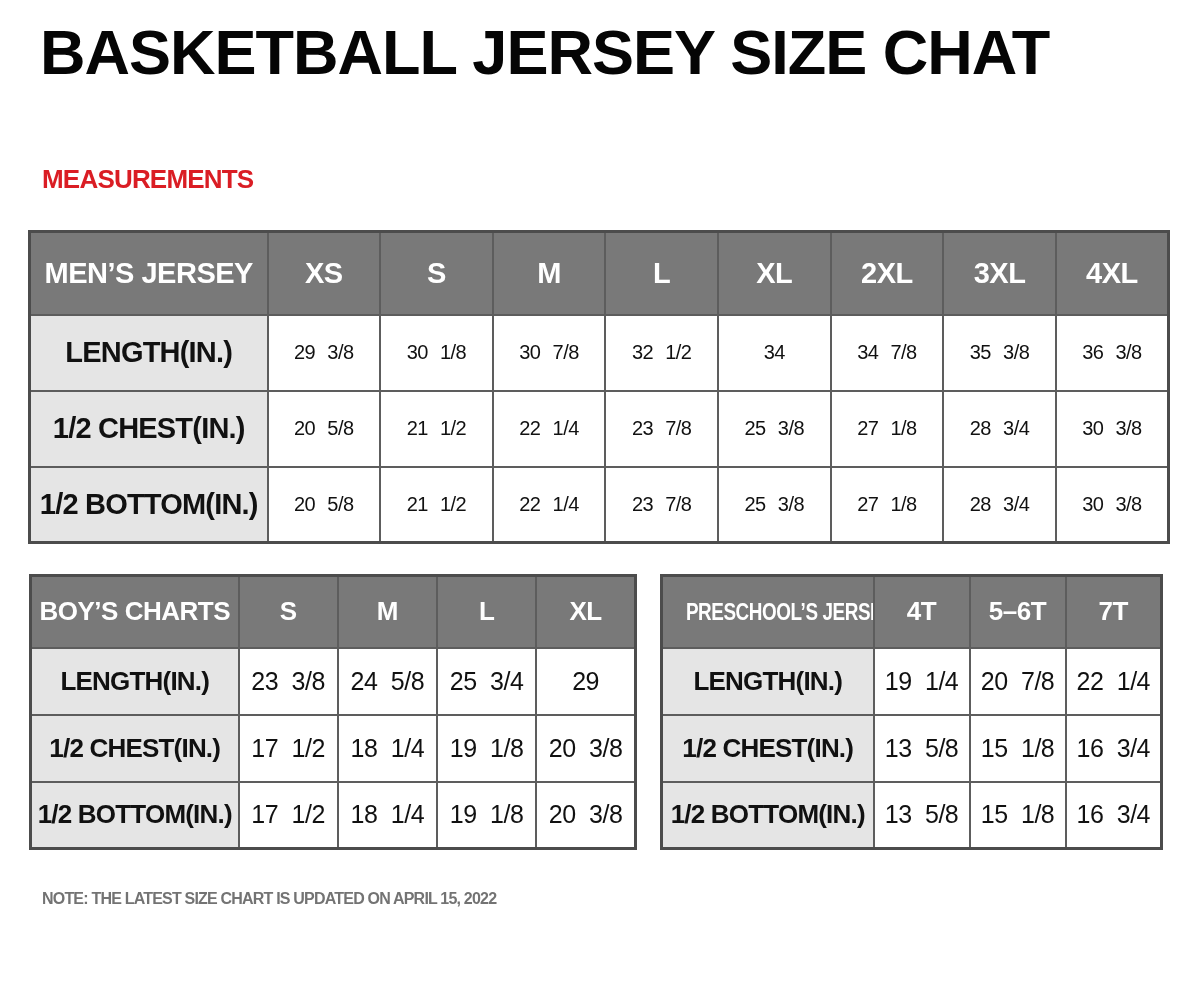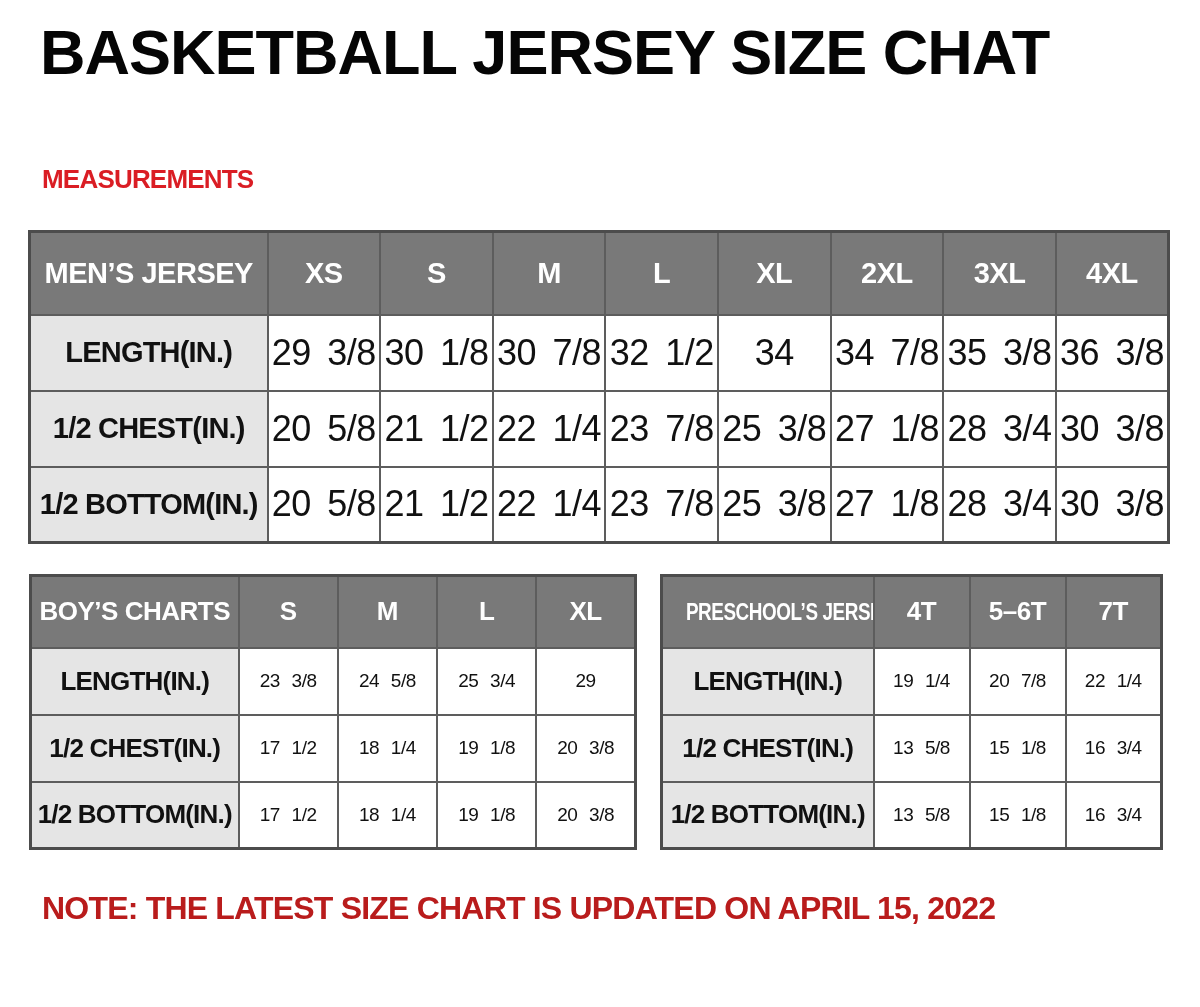--- a/index.html
+++ b/index.html
@@ -15,21 +15,21 @@
     font-size:63px; font-weight:bold; color:#050505;
     letter-spacing:-1px; white-space:nowrap;
   }
   .subtitle {
     position:absolute; left:42px; top:102px;
     color:#da1d24; font-size:26px; font-weight:bold;
     letter-spacing:-0.8px; line-height:31px; white-space:pre-wrap;
   }
   .note {
     position:absolute; left:42px;
-    color:#b91c1c; font-size:32px; font-weight:bold;
+    color:#737373; font-size:16px; font-weight:bold;
     letter-spacing:-0.8px; white-space:pre-wrap;
   }
   .note1 { top:890px; }
   .note2 { top:932px; }
 
   table.size-table {
     position:absolute; border-collapse:collapse; table-layout:fixed;
     background:#fff; border:3px solid #4c4c4c;
   }
   table.size-table th, table.size-table td {
@@ -41,30 +41,30 @@
   }
   table.size-table tbody th { font-weight:bold; letter-spacing:-0.8px; background:#e5e5e5; }
   table.size-table tbody td { font-weight:normal; word-spacing:7px; letter-spacing:-0.5px; background:#fff; }
 
   
   .t0 { left:28px; top:202px; width:1142px;margin-top:28px; }
   .t0 thead tr { height:83px; }
   .t0 tbody tr { height:76px; }
   .t0 thead th { font-size:29px; }
   .t0 tbody th { font-size:29px; }
-  .t0 tbody td { font-size:36px; }
+  .t0 tbody td { font-size:20px; }
 
   
   .t1 { left:29px; top:574px; width:608px; }
   .t2 { left:660px; top:574px; width:503px; }
   .t1 thead tr, .t2 thead tr { height:72px; }
   .t1 tbody tr, .t2 tbody tr { height:67px; }
   .t1 thead th, .t2 thead th { font-size:26px; }
   .t1 tbody th, .t2 tbody th { font-size:26px; }
-  .t1 tbody td, .t2 tbody td { font-size:19px; }
+  .t1 tbody td, .t2 tbody td { font-size:25px; }
 
   .squeeze { display:inline-block; transform:scaleX(0.82); transform-origin:center; white-space:nowrap; font-size:23px; }
 </style>
 </head>
 <body>
 
 <div class="canvas">
 
   <h1 class="title">BASKETBALL JERSEY SIZE CHAT</h1>
 

